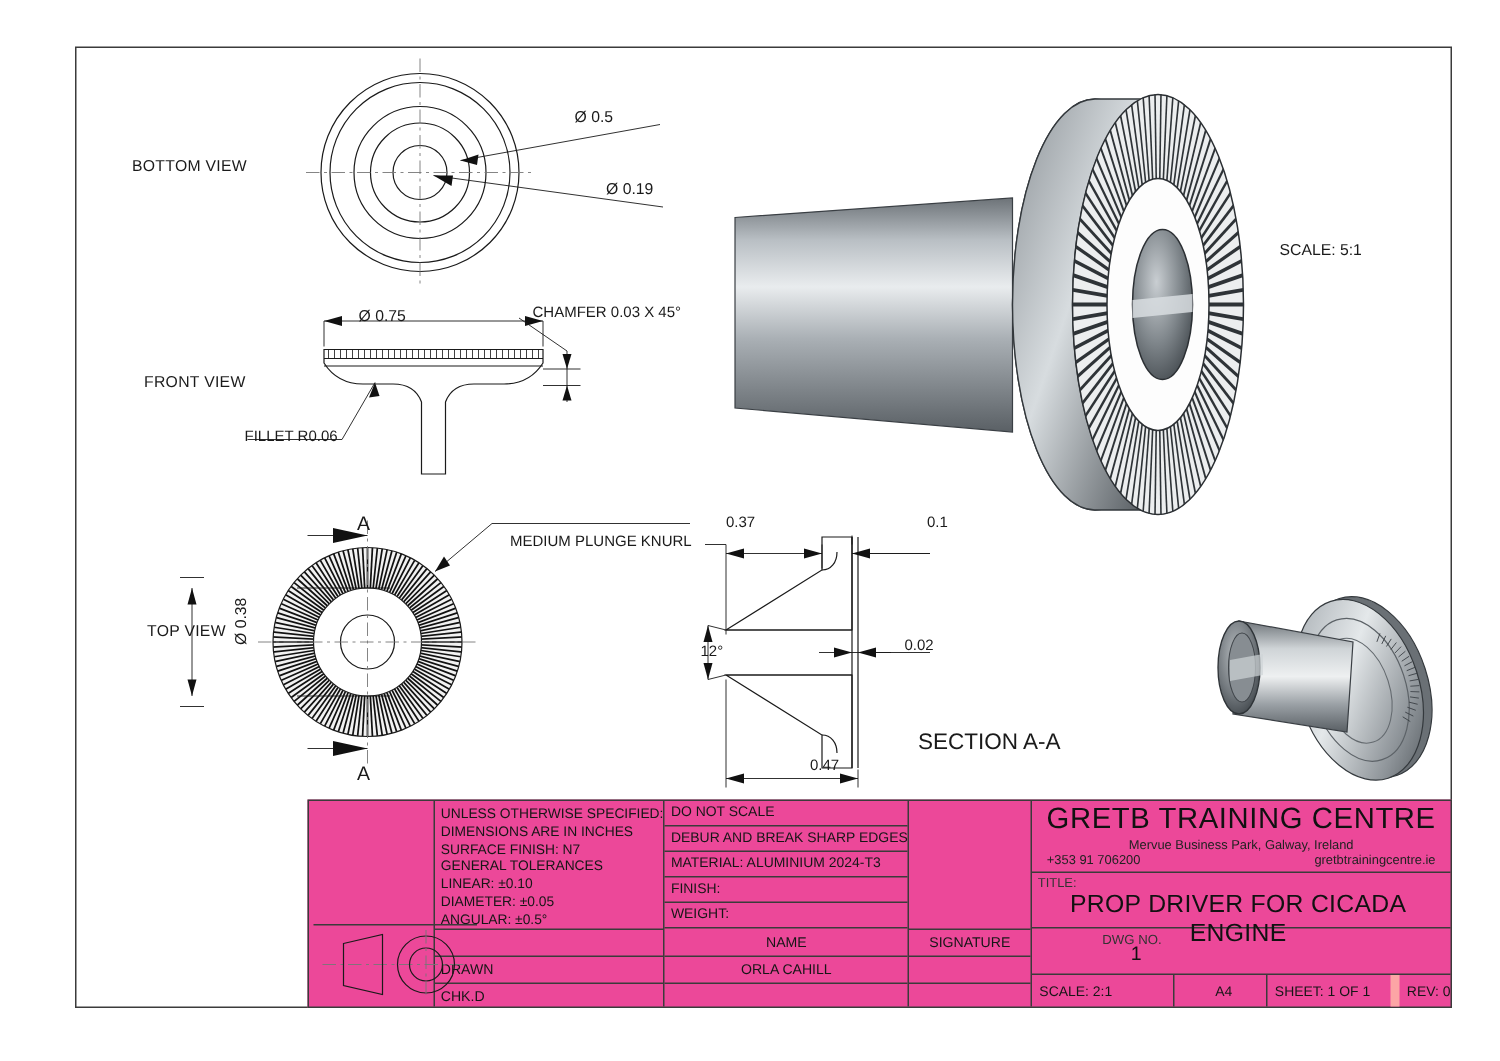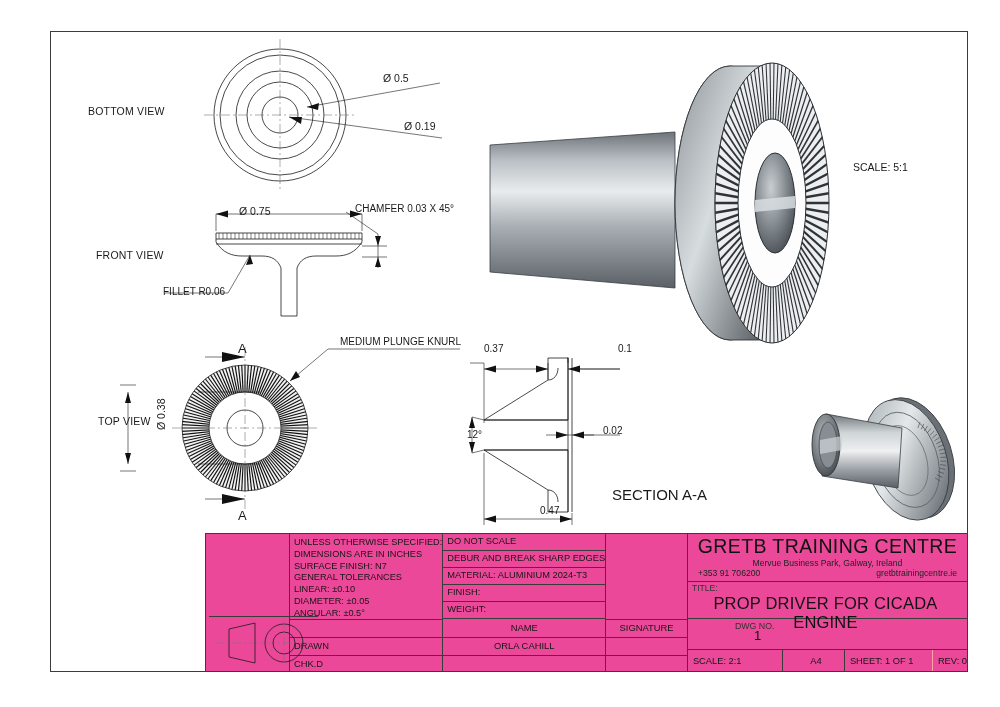--- a/index.html
+++ b/index.html
@@ -157,21 +157,21 @@
   #bottom-row { flex: 1; display: flex; }
   #bottom-row > div {
     display: flex; align-items: center;
     font-size: 9.3px; color: #161616;
     box-sizing: border-box;
     padding-left: 5px;
     white-space: nowrap;
   }
   #bb-scale { width: 95px; border-right: 1px solid #3b3b3b; }
   #bb-size  { width: 62px; border-right: 1px solid #3b3b3b; justify-content: center; padding-left: 0; }
-  #bb-sheet { width: 88px; border-right: 1px solid #fca5a5; }
+  #bb-sheet { width: 88px; border-right: 6px solid #fca5a5; }
   #bb-rev   { flex: 1; }
 </style>
 </head>
 <body>
 
 <div id="page">
 
   <div id="sheet-frame"></div>
 
   <div class="vlabel" style="left:88px; top:105px;">BOTTOM VIEW</div>
@@ -434,21 +434,21 @@
     <polygon points="95,22 72,17 72,27" fill="#111"></polygon>
     <line class="thin" x1="55" y1="164" x2="95" y2="164"></line>
     <polygon points="95,164 72,159 72,169" fill="#111"></polygon>
 
     <line class="thin" x1="140" y1="46" x2="178" y2="14"></line>
     <polygon points="140,46 150,42 146,36" fill="#111"></polygon>
     <line class="thin" x1="178" y1="14" x2="310" y2="14"></line>
   </svg>
 
   <div class="dimtext" style="left:155px; top:430px; transform:rotate(-90deg); transform-origin:left top; font-size:10.5px;">Ø 0.38</div>
-  <div class="dimtext" style="left:340px; top:336px; font-size:10px;">MEDIUM PLUNGE KNURL</div>
+  <div class="dimtext" style="left:340px; top:356px; font-size:10px;">MEDIUM PLUNGE KNURL</div>
   <div class="dimtext" style="left:238px; top:341px; font-size:13px;">A</div>
   <div class="dimtext" style="left:238px; top:508px; font-size:13px;">A</div>
 
   <svg style="position:absolute; left:470px; top:335px;" width="260" height="200">
     <defs>
       <pattern id="hatch" width="7" height="7" patternUnits="userSpaceOnUse" patternTransform="rotate(45)">
         <line x1="0" y1="0" x2="0" y2="7" stroke="#1a1a1a" stroke-width="0.7"></line>
       </pattern>
     </defs>
 

